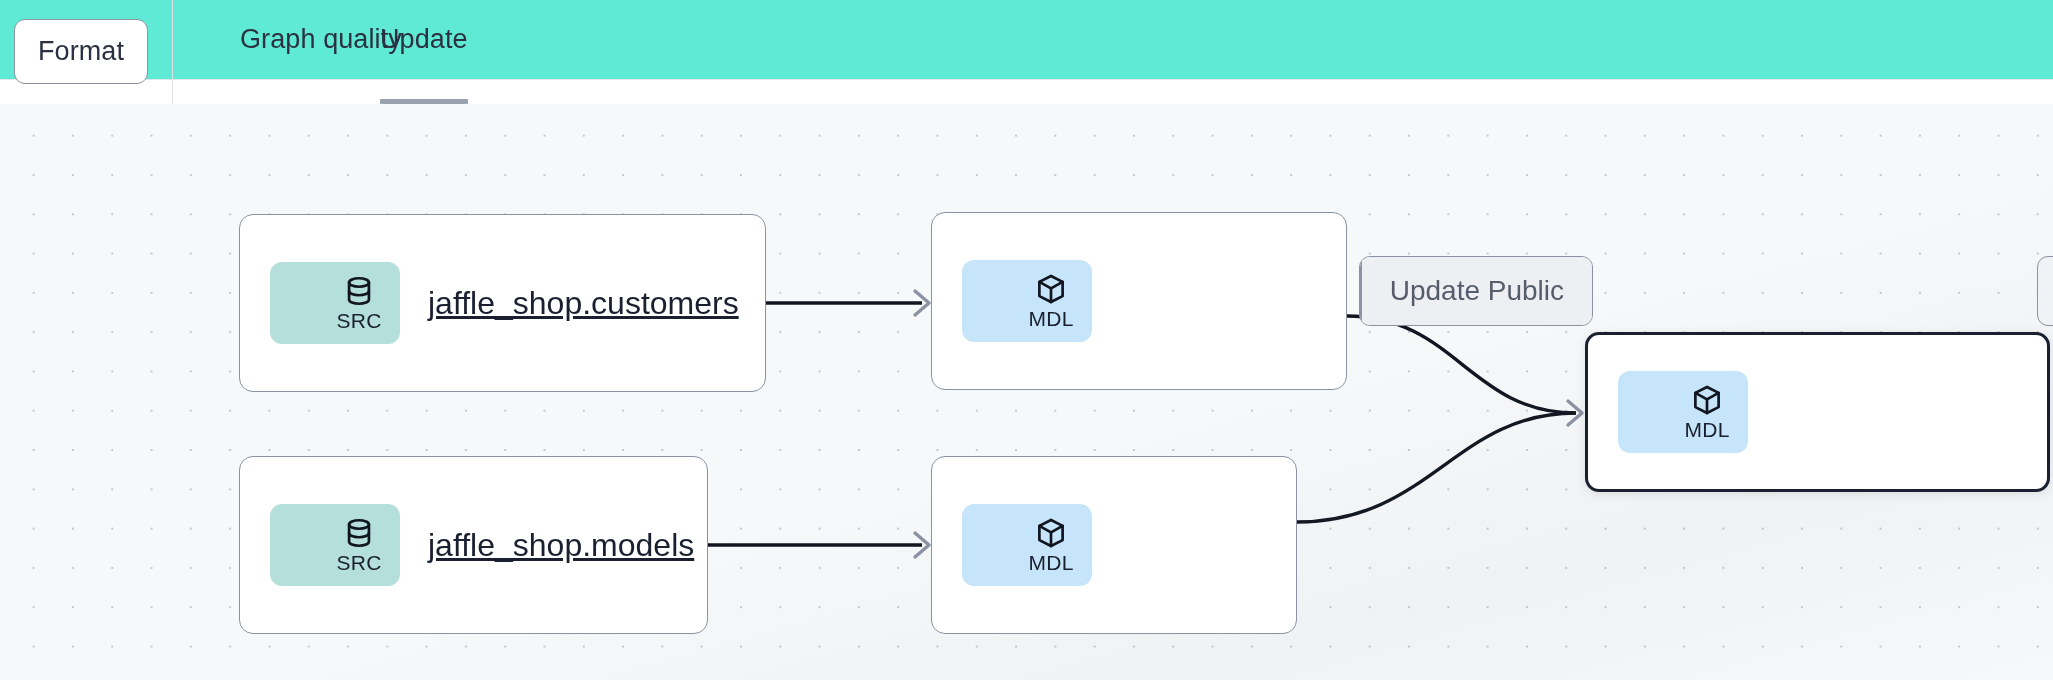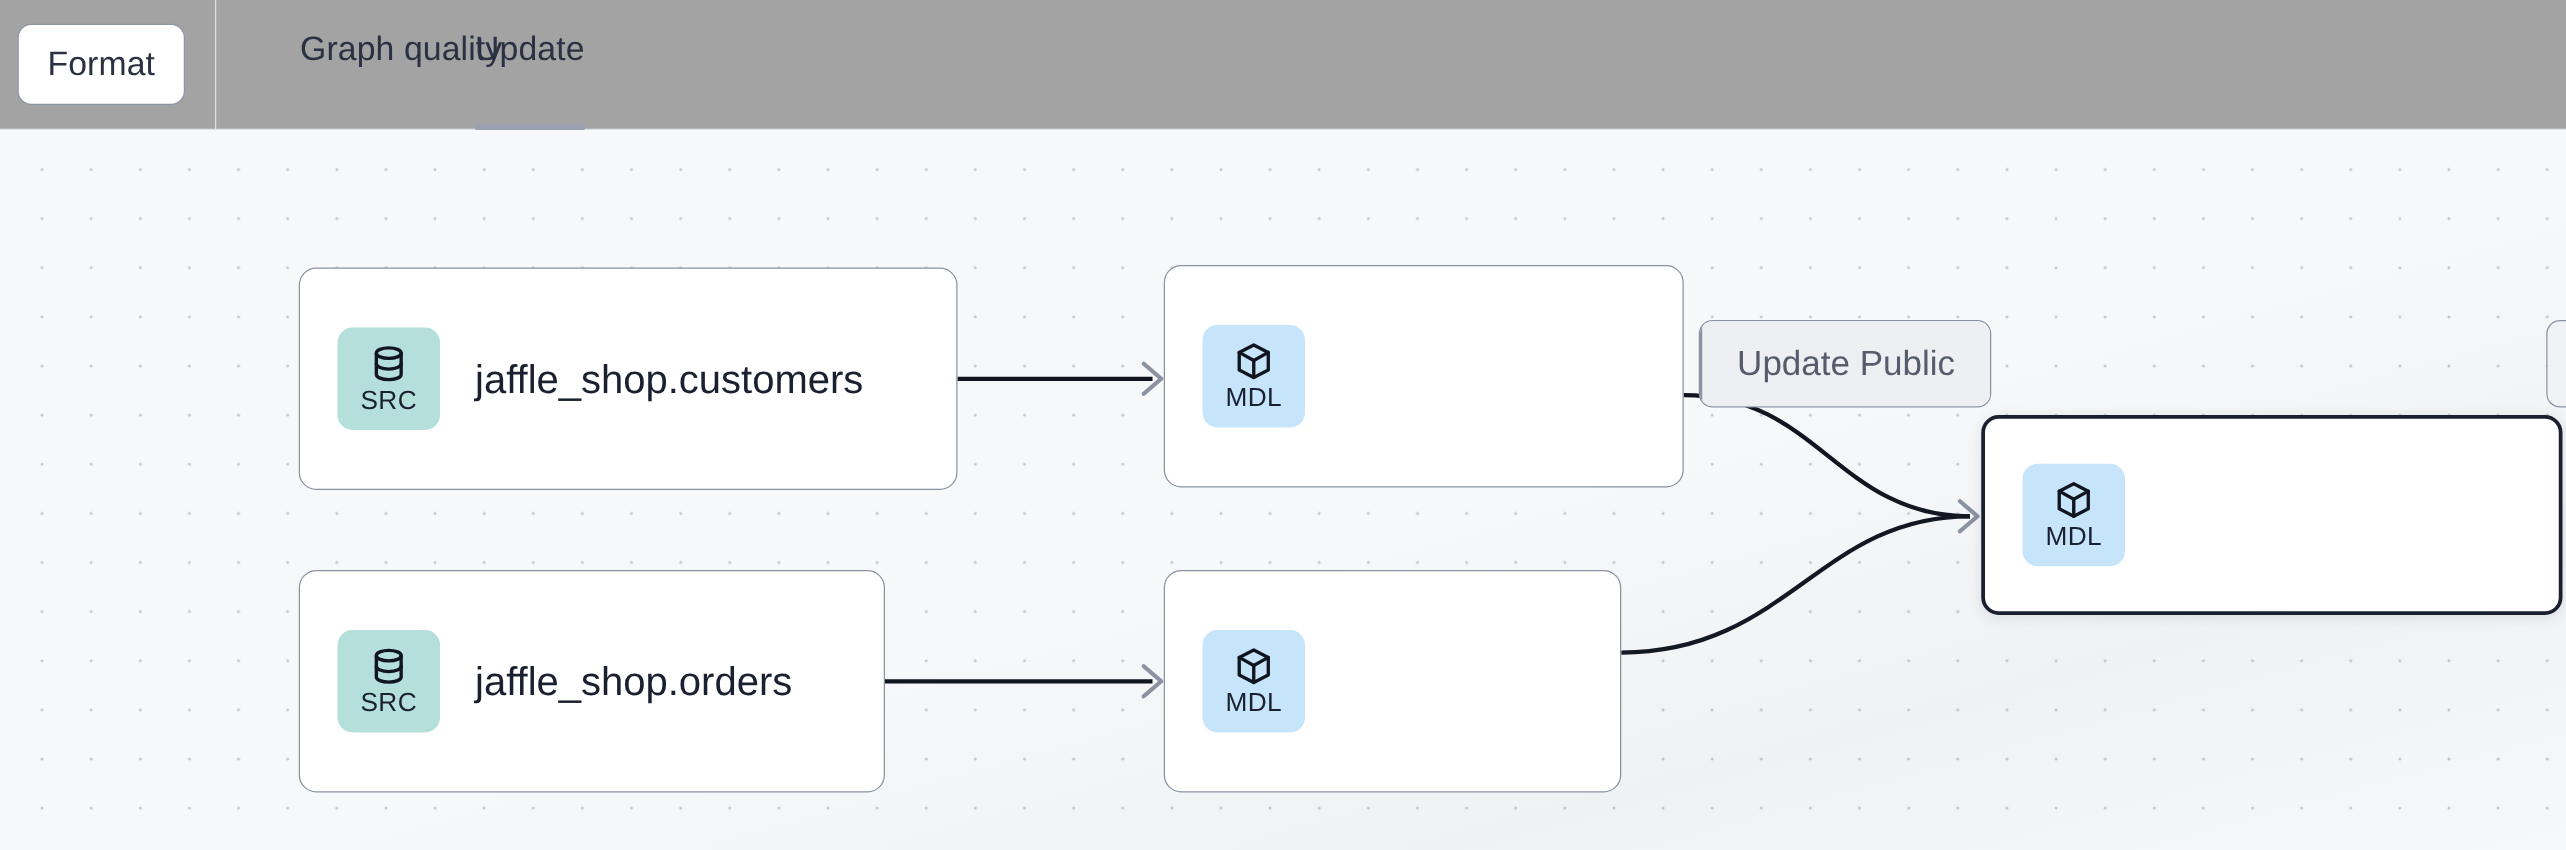--- a/index.html
+++ b/index.html
@@ -20,22 +20,22 @@
     width: 2053px;
     height: 680px;
     overflow: hidden;
   }
 
   
   .toolbar {
     position: absolute;
     left: 0; top: 0;
     width: 2053px;
-    height: 104px;
-    background: #a3a3a3;
+    height: 80px;
+    background: #5eead4;
     box-sizing: border-box;
     border-bottom: 1px solid #e2e4e9;
   }
   .format-btn {
     position: absolute;
     left: 14px;
     top: 19px;
     width: 134px;
     height: 65px;
     background: #ffffff;
@@ -135,20 +135,21 @@
     width: 82px;
     height: 82px;
     border-radius: 12px;
     flex: 0 0 auto;
     margin-left: 30px;
     display: flex;
     flex-direction: column;
     align-items: center;
     justify-content: center;
     gap: 1px;
+    padding-left: 48px;
   }
   .badge.src { background: #b4dfdb; }
   .badge.mdl { background: #c6e5fa; }
   .badge-icon {
     display: block;
     line-height: 0;
   }
   .badge-text {
     font-size: 21px;
     color: #1b2030;
@@ -161,20 +162,21 @@
     display: flex;
     flex-direction: column;
     justify-content: center;
   }
   .node-title {
     font-size: 32px;
     color: #1b2030;
     line-height: 38px;
     letter-spacing: 0;
     white-space: nowrap;
+    text-decoration: underline;
   }
   .node-sub {
     display: flex;
     align-items: center;
     gap: 9px;
     margin-top: 7px;
     font-size: 28px;
     color: #1b2030;
     line-height: 32px;
     white-space: nowrap;
@@ -317,21 +319,21 @@
         <span class="badge-icon">
           <svg width="34" height="34" viewBox="0 0 24 24" fill="none" stroke="#11151f" stroke-width="1.9" stroke-linecap="round" stroke-linejoin="round">
             <ellipse cx="12" cy="6" rx="7" ry="3"></ellipse>
             <path d="M5 6v12c0 1.66 3.13 3 7 3s7-1.34 7-3V6"></path>
             <path d="M5 12c0 1.66 3.13 3 7 3s7-1.34 7-3"></path>
           </svg>
         </span>
         <span class="badge-text">SRC</span>
       </div>
       <div class="node-body">
-        <span class="node-title">jaffle_shop.orders</span>
+        <span class="node-title">jaffle_shop.models</span>
       </div>
     </div>
 
     <div class="node" id="node-stg-orders">
       <div class="badge mdl">
         <span class="badge-icon">
           <svg width="34" height="34" viewBox="0 0 24 24" fill="none" stroke="#11151f" stroke-width="1.9" stroke-linecap="round" stroke-linejoin="round">
             <path d="M12 2.8 20.2 7v10L12 21.2 3.8 17V7z"></path>
             <path d="M3.8 7 12 11.6 20.2 7"></path>
             <path d="M12 11.6V21.2"></path>

